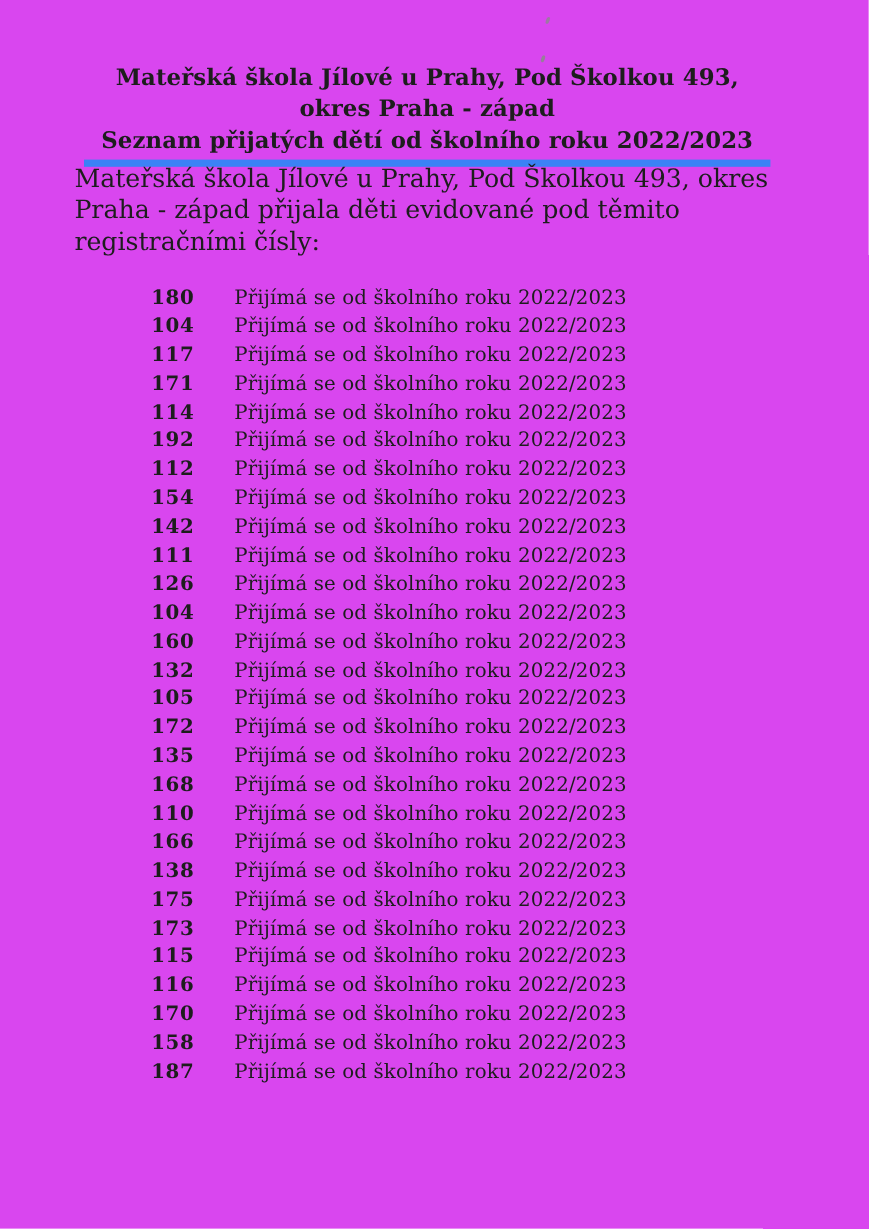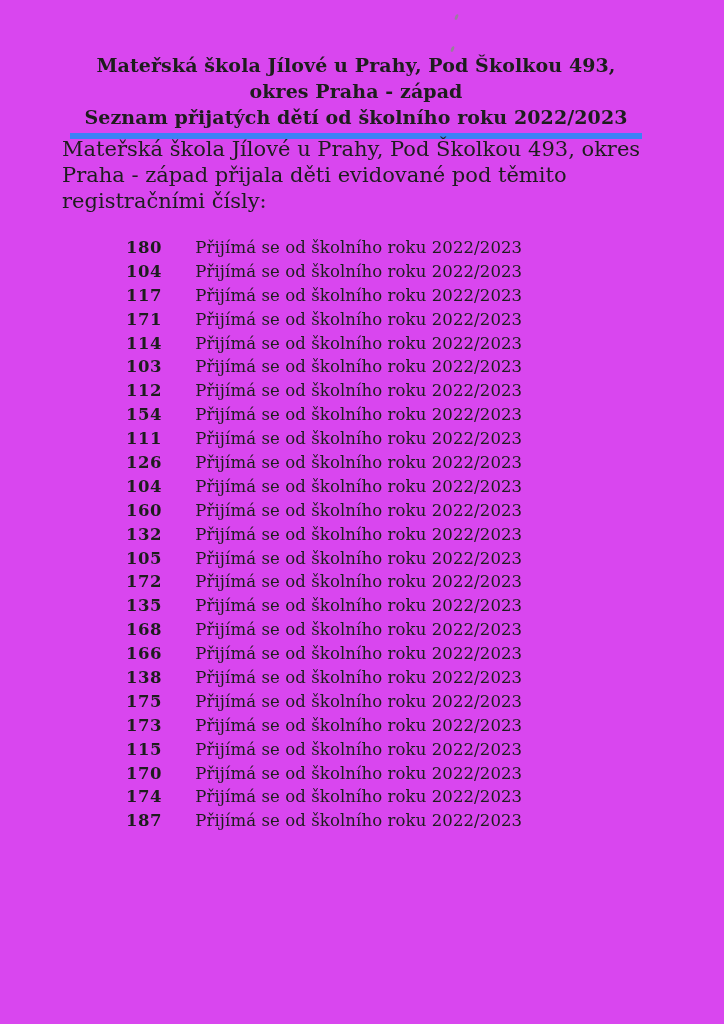--- a/index.html
+++ b/index.html
@@ -122,34 +122,38 @@
     <span class="num">171</span>
     <span class="status">Přijímá se od školního roku 2022/2023</span>
   </div>
 
   <div class="row">
     <span class="num">114</span>
     <span class="status">Přijímá se od školního roku 2022/2023</span>
   </div>
 
   <div class="row">
-    <span class="num">103</span>
+    <span class="num">192</span>
     <span class="status">Přijímá se od školního roku 2022/2023</span>
   </div>
 
   <div class="row">
     <span class="num">112</span>
     <span class="status">Přijímá se od školního roku 2022/2023</span>
   </div>
 
   <div class="row">
     <span class="num">154</span>
     <span class="status">Přijímá se od školního roku 2022/2023</span>
   </div>
 
+  <div class="row">
+    <span class="num">142</span>
+    <span class="status">Přijímá se od školního roku 2022/2023</span>
+  </div>
 
   <div class="row">
     <span class="num">111</span>
     <span class="status">Přijímá se od školního roku 2022/2023</span>
   </div>
 
   <div class="row">
     <span class="num">126</span>
     <span class="status">Přijímá se od školního roku 2022/2023</span>
   </div>
@@ -183,20 +187,24 @@
   <div class="row">
     <span class="num">135</span>
     <span class="status">Přijímá se od školního roku 2022/2023</span>
   </div>
 
   <div class="row">
     <span class="num">168</span>
     <span class="status">Přijímá se od školního roku 2022/2023</span>
   </div>
 
+  <div class="row">
+    <span class="num">110</span>
+    <span class="status">Přijímá se od školního roku 2022/2023</span>
+  </div>
 
 
   <div class="row">
     <span class="num">166</span>
     <span class="status">Přijímá se od školního roku 2022/2023</span>
   </div>
 
   <div class="row">
     <span class="num">138</span>
     <span class="status">Přijímá se od školního roku 2022/2023</span>
@@ -210,31 +218,35 @@
   <div class="row">
     <span class="num">173</span>
     <span class="status">Přijímá se od školního roku 2022/2023</span>
   </div>
 
   <div class="row">
     <span class="num">115</span>
     <span class="status">Přijímá se od školního roku 2022/2023</span>
   </div>
 
+  <div class="row">
+    <span class="num">116</span>
+    <span class="status">Přijímá se od školního roku 2022/2023</span>
+  </div>
 
   <div class="row">
     <span class="num">170</span>
     <span class="status">Přijímá se od školního roku 2022/2023</span>
   </div>
 
-
-  <div class="row">
-    <span class="num">174</span>
-    <span class="status">Přijímá se od školního roku 2022/2023</span>
-  </div>
+  <div class="row">
+    <span class="num">158</span>
+    <span class="status">Přijímá se od školního roku 2022/2023</span>
+  </div>
+
 
 
   <div class="row">
     <span class="num">187</span>
     <span class="status">Přijímá se od školního roku 2022/2023</span>
   </div>
 </div>
 
 </div>
 

